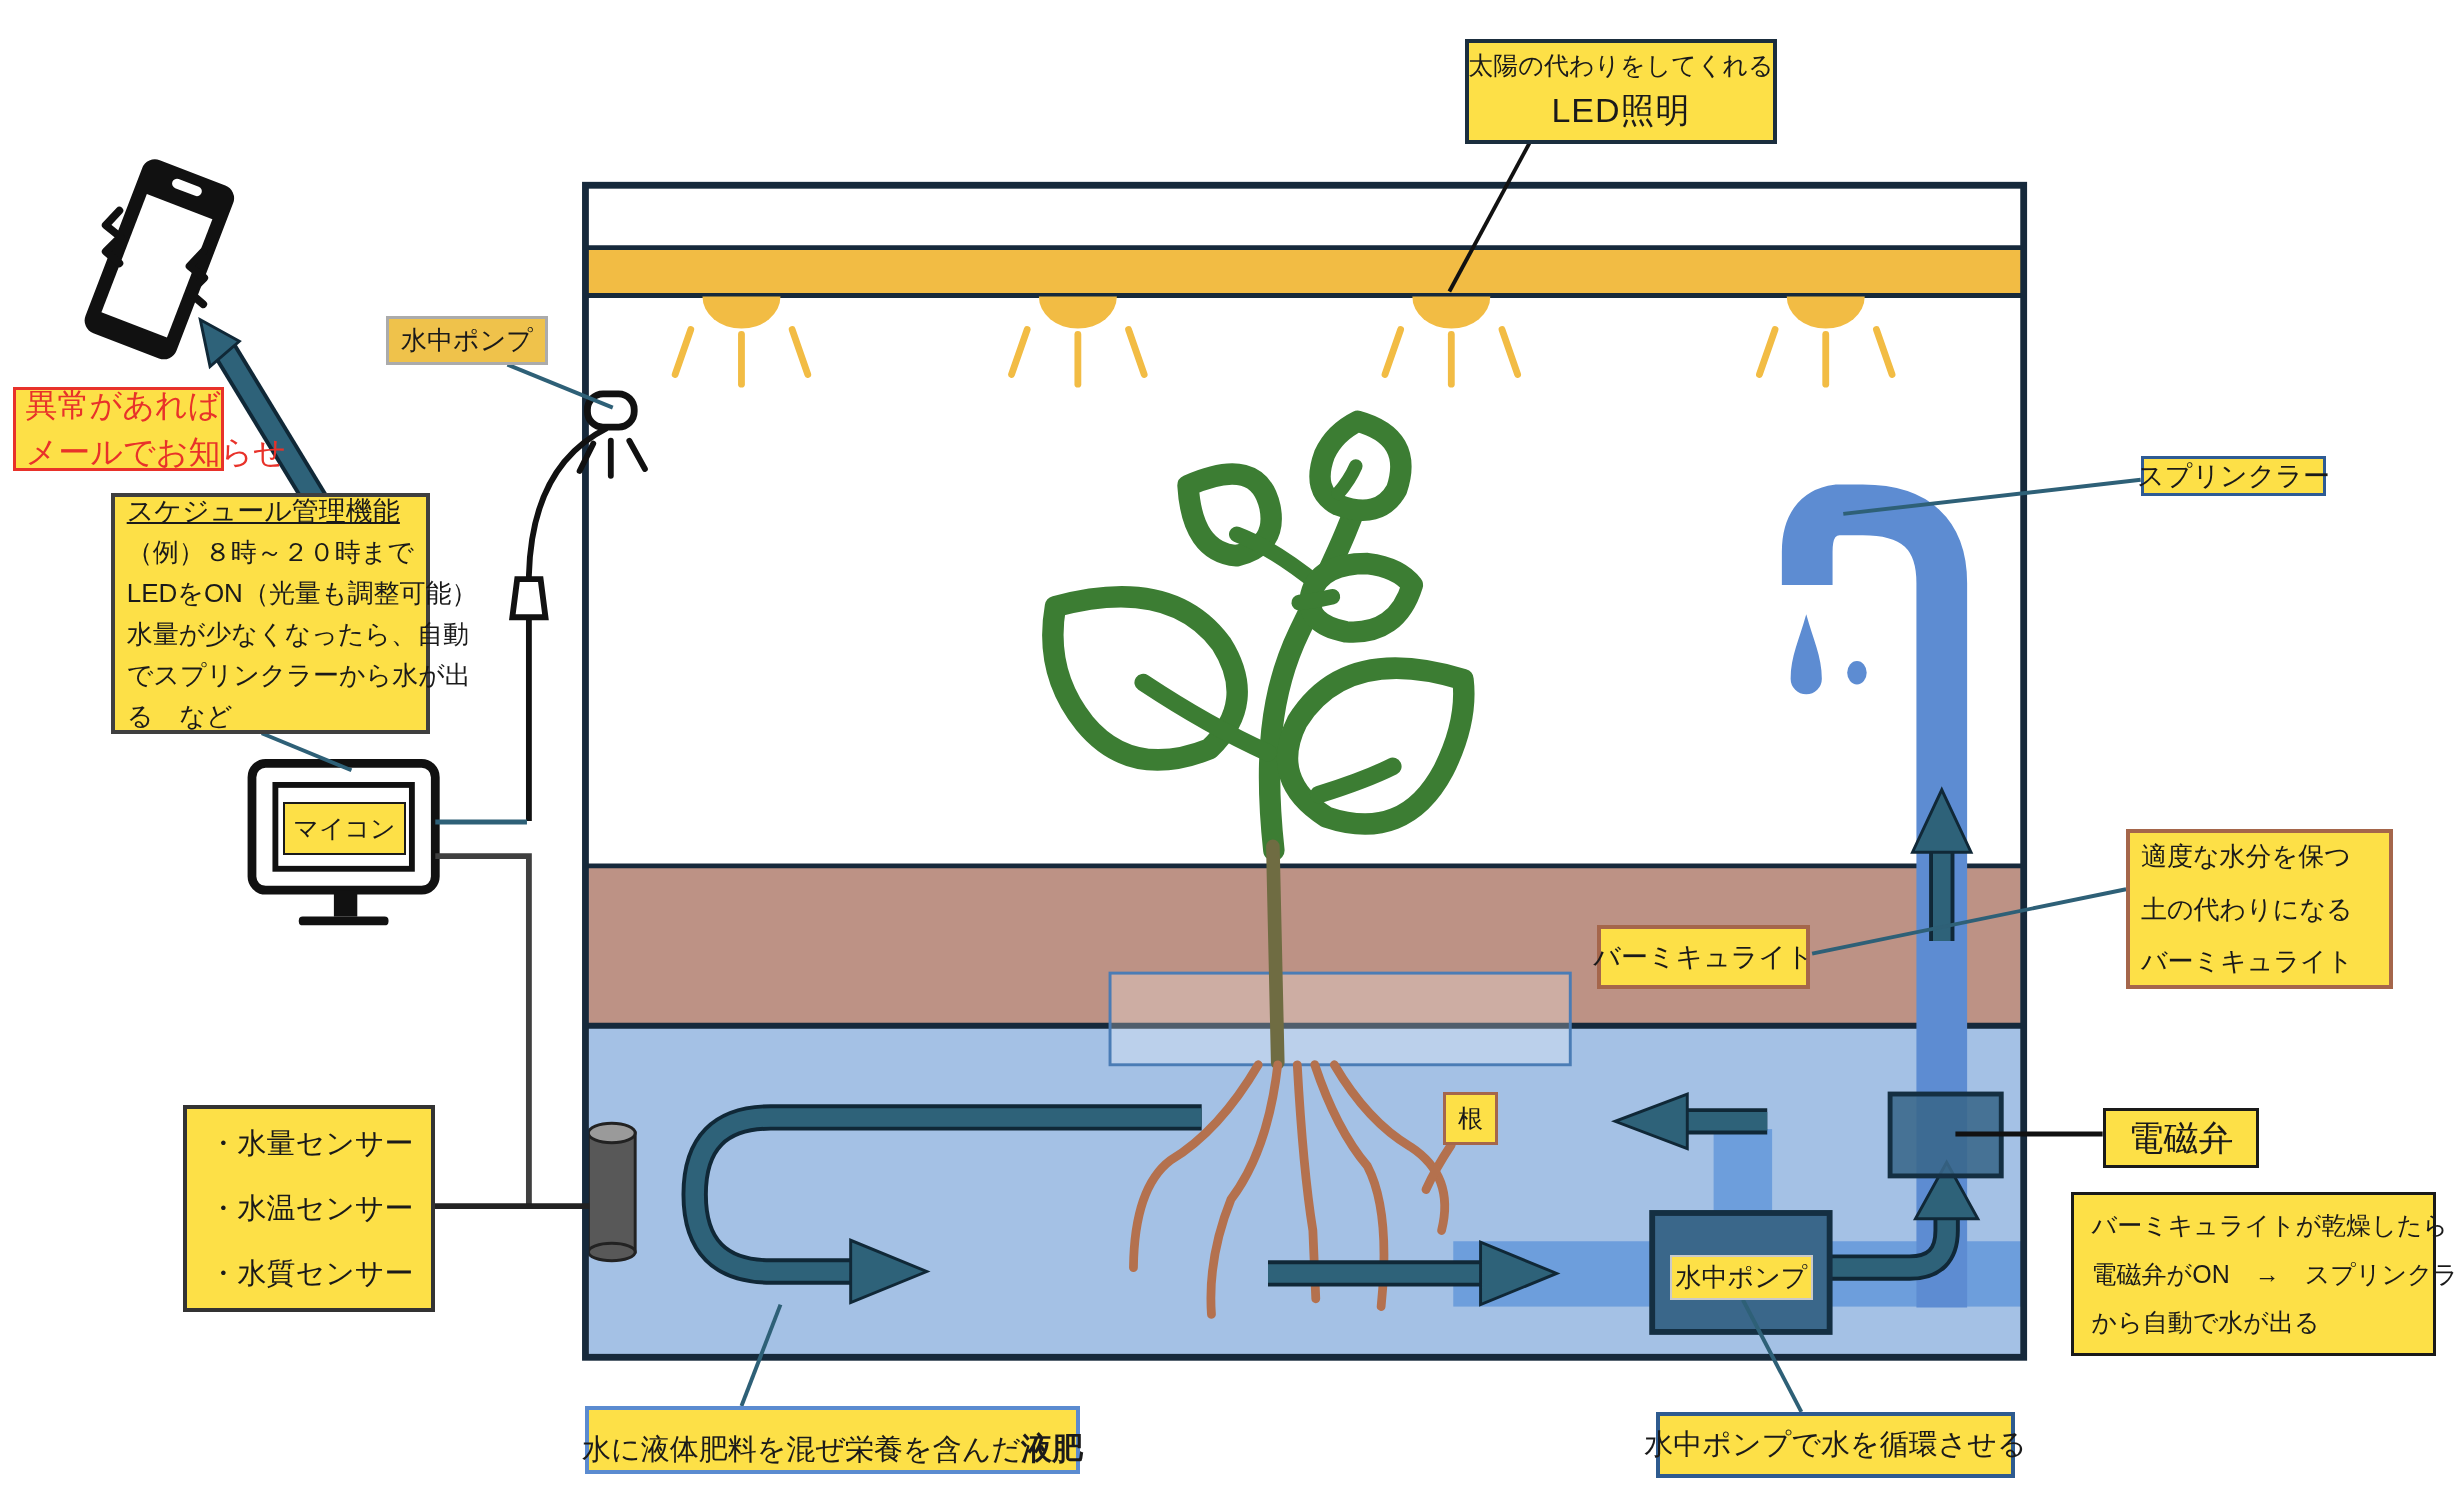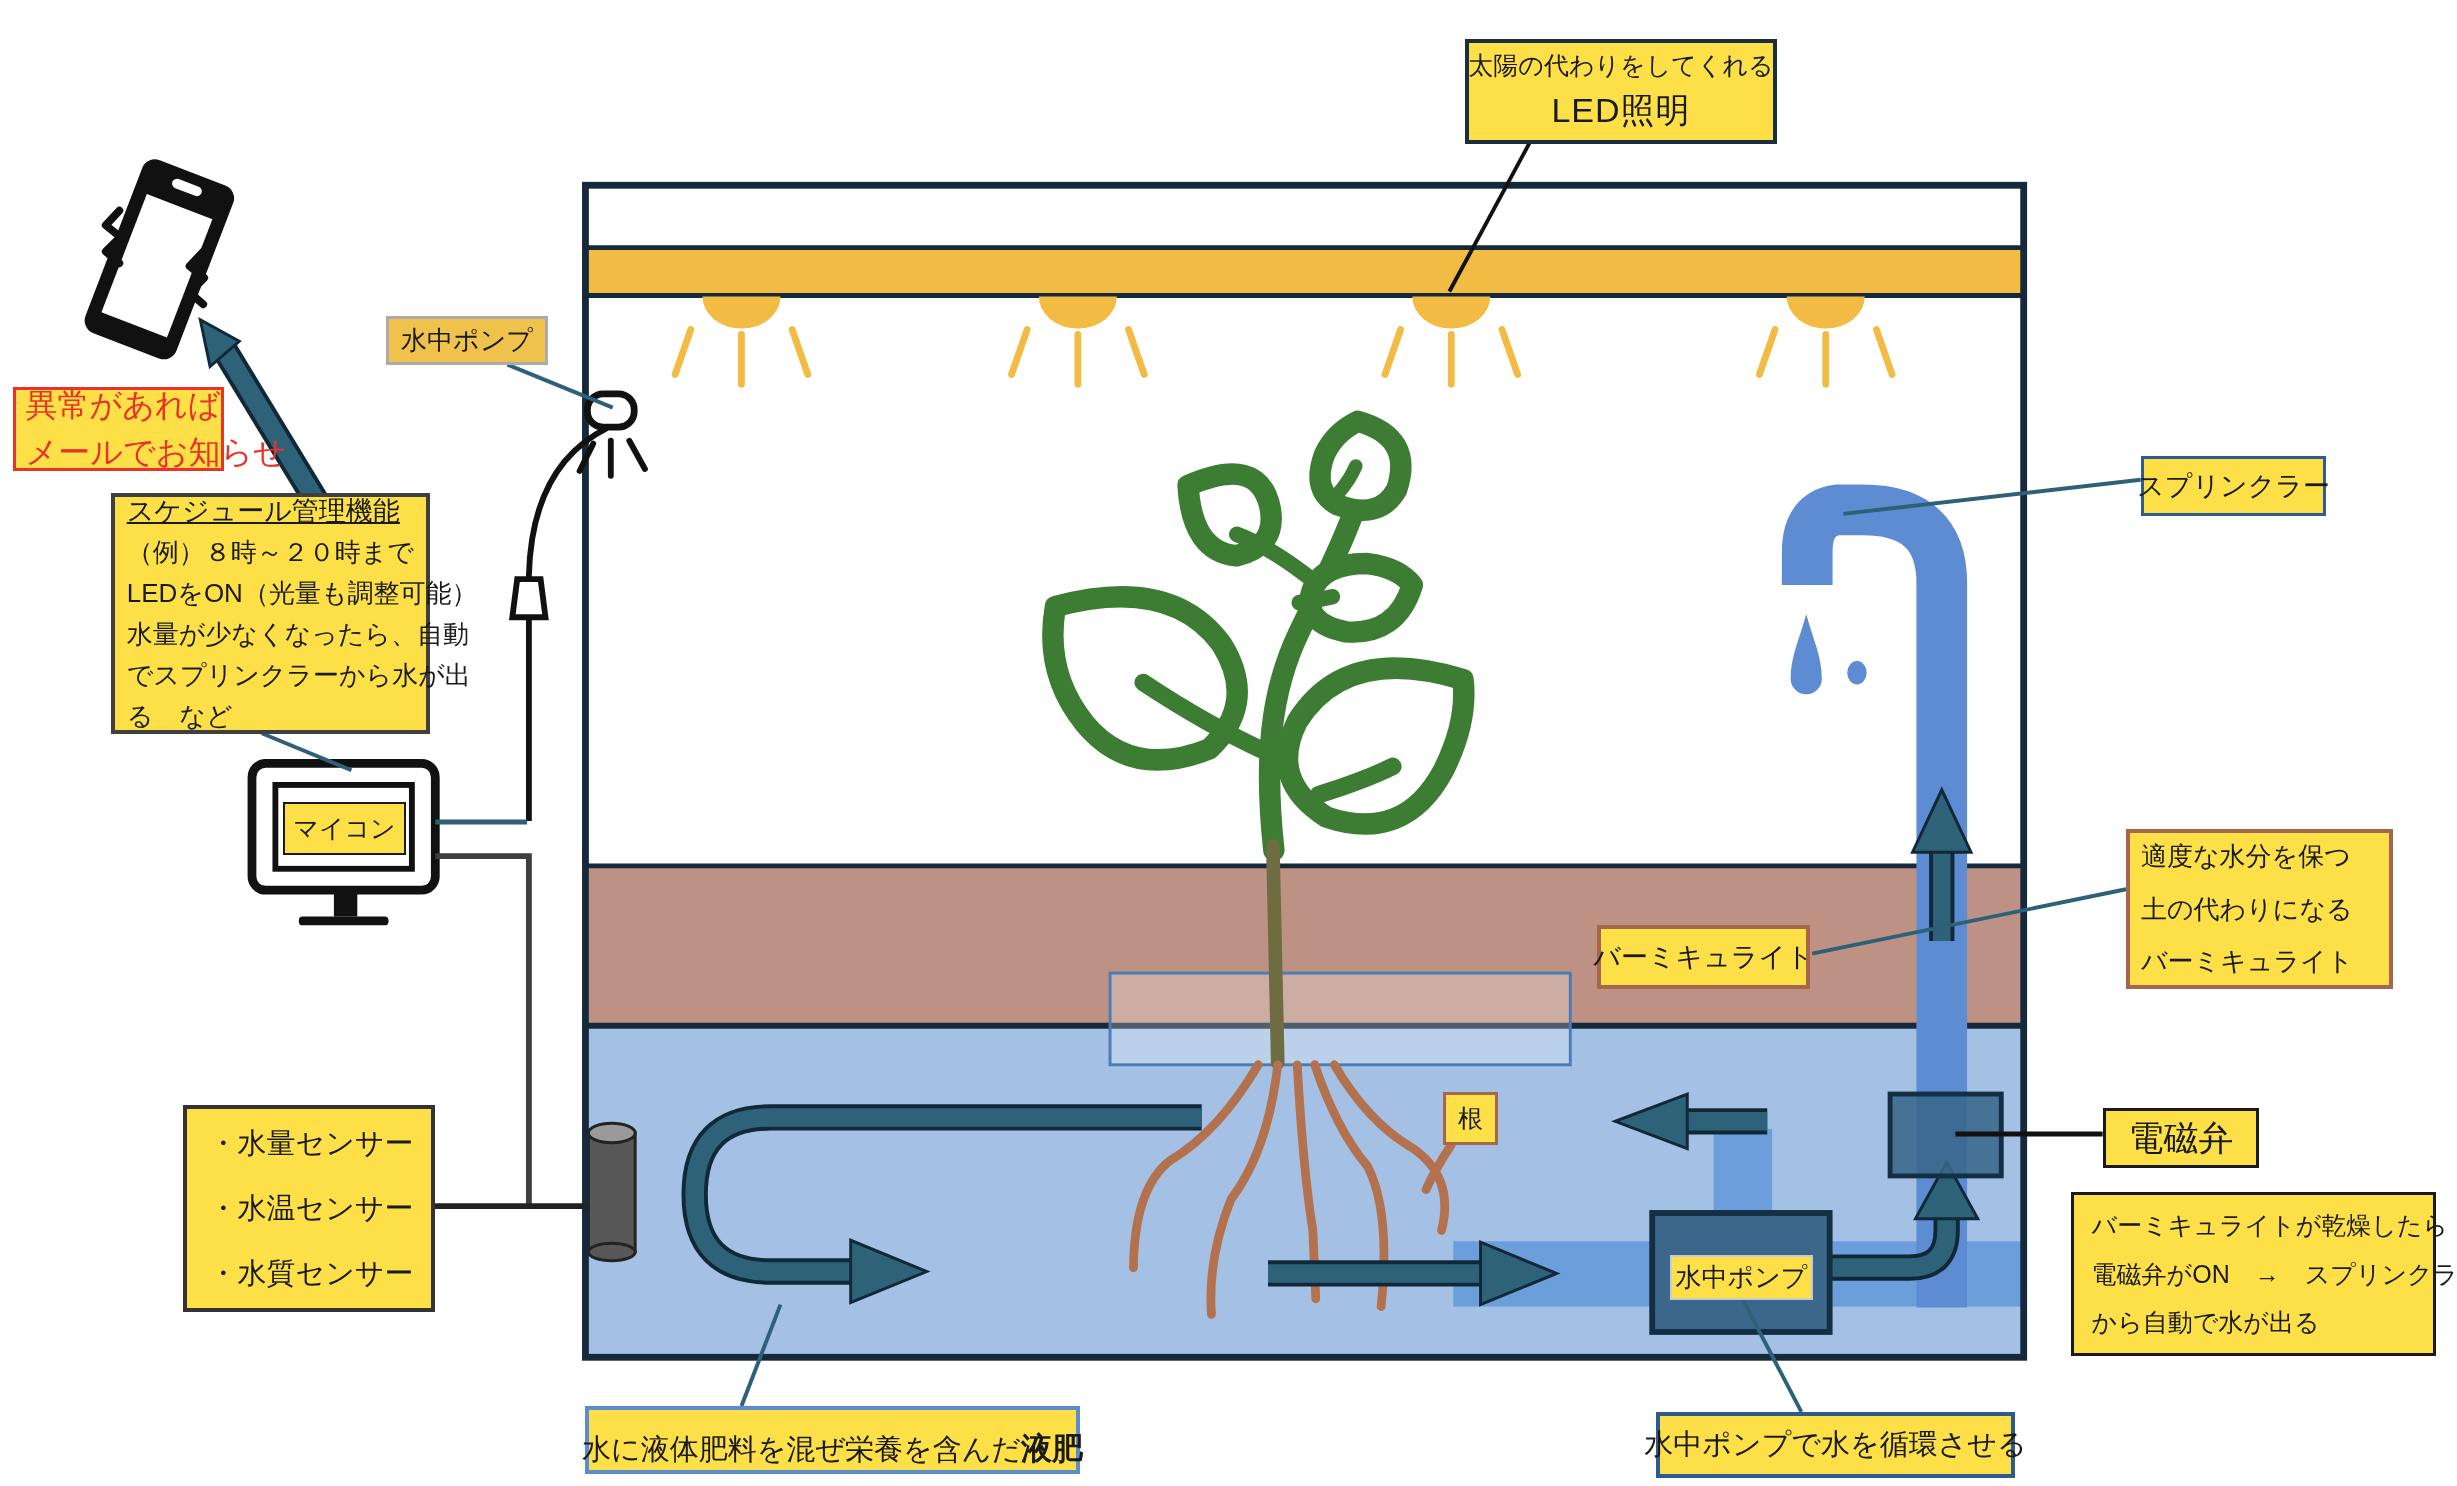--- a/index.html
+++ b/index.html
@@ -15,21 +15,21 @@
   .led-box .l1{font-size:25px;}
   .led-box .l2{font-size:34px;letter-spacing:1px;}
   .light-sensor{left:386px;top:316px;width:162px;height:49px;background:#EFC24B;
                 border:3.9px solid #ABABAB;font-size:26px;}
   .alert-box{left:12.7px;top:387px;width:211px;height:84px;border:3.9px solid #E8322A;
              color:#E8322A;font-size:32px;padding-left:9.8px;gap:3px;}
   .schedule-box{left:111px;top:493px;width:319px;height:241px;border:4.9px solid #3F3F3F;
                 font-size:26px;padding:5.9px 11.7px;gap:5.9px;}
   .schedule-box .title{font-size:27px;text-decoration:underline;}
   .mc-label{left:283px;top:802px;width:123px;height:53px;border:2.9px solid #1a1a1a;font-size:25px;}
-  .sprinkler-label{left:2141px;top:456px;width:185px;height:60px;border:3.9px solid #2E5B94;font-size:27px;}
+  .sprinkler-label{left:2141px;top:456px;width:185px;height:40px;border:3.9px solid #2E5B94;font-size:27px;}
   .verm-label{left:1597px;top:925px;width:213px;height:64px;border:4.9px solid #A5664B;font-size:27px;}
   .verm-info{left:2126px;top:829px;width:267px;height:160px;border:4.9px solid #A5664B;
              font-size:26px;padding-left:11px;gap:17.6px;}
   .valve-label{left:2103px;top:1108px;width:156px;height:60px;border:3.9px solid #1a1a1a;font-size:35px;}
   .valve-info{left:2071px;top:1192px;width:365px;height:164px;border:3.9px solid #1a1a1a;
               font-size:25px;padding-left:17.6px;gap:15.6px;}
   .sensors-box{left:183px;top:1105px;width:252px;height:207px;border:4.9px solid #333;
                font-size:29px;padding-left:21.5px;gap:25px;}
   .root-label{left:1443px;top:1092px;width:55px;height:53px;border:3.9px solid #A5664B;font-size:25px;}
   .pump-label{left:1670px;top:1255px;width:143px;height:45px;border:2px solid #C9C9C9;font-size:26px;}

